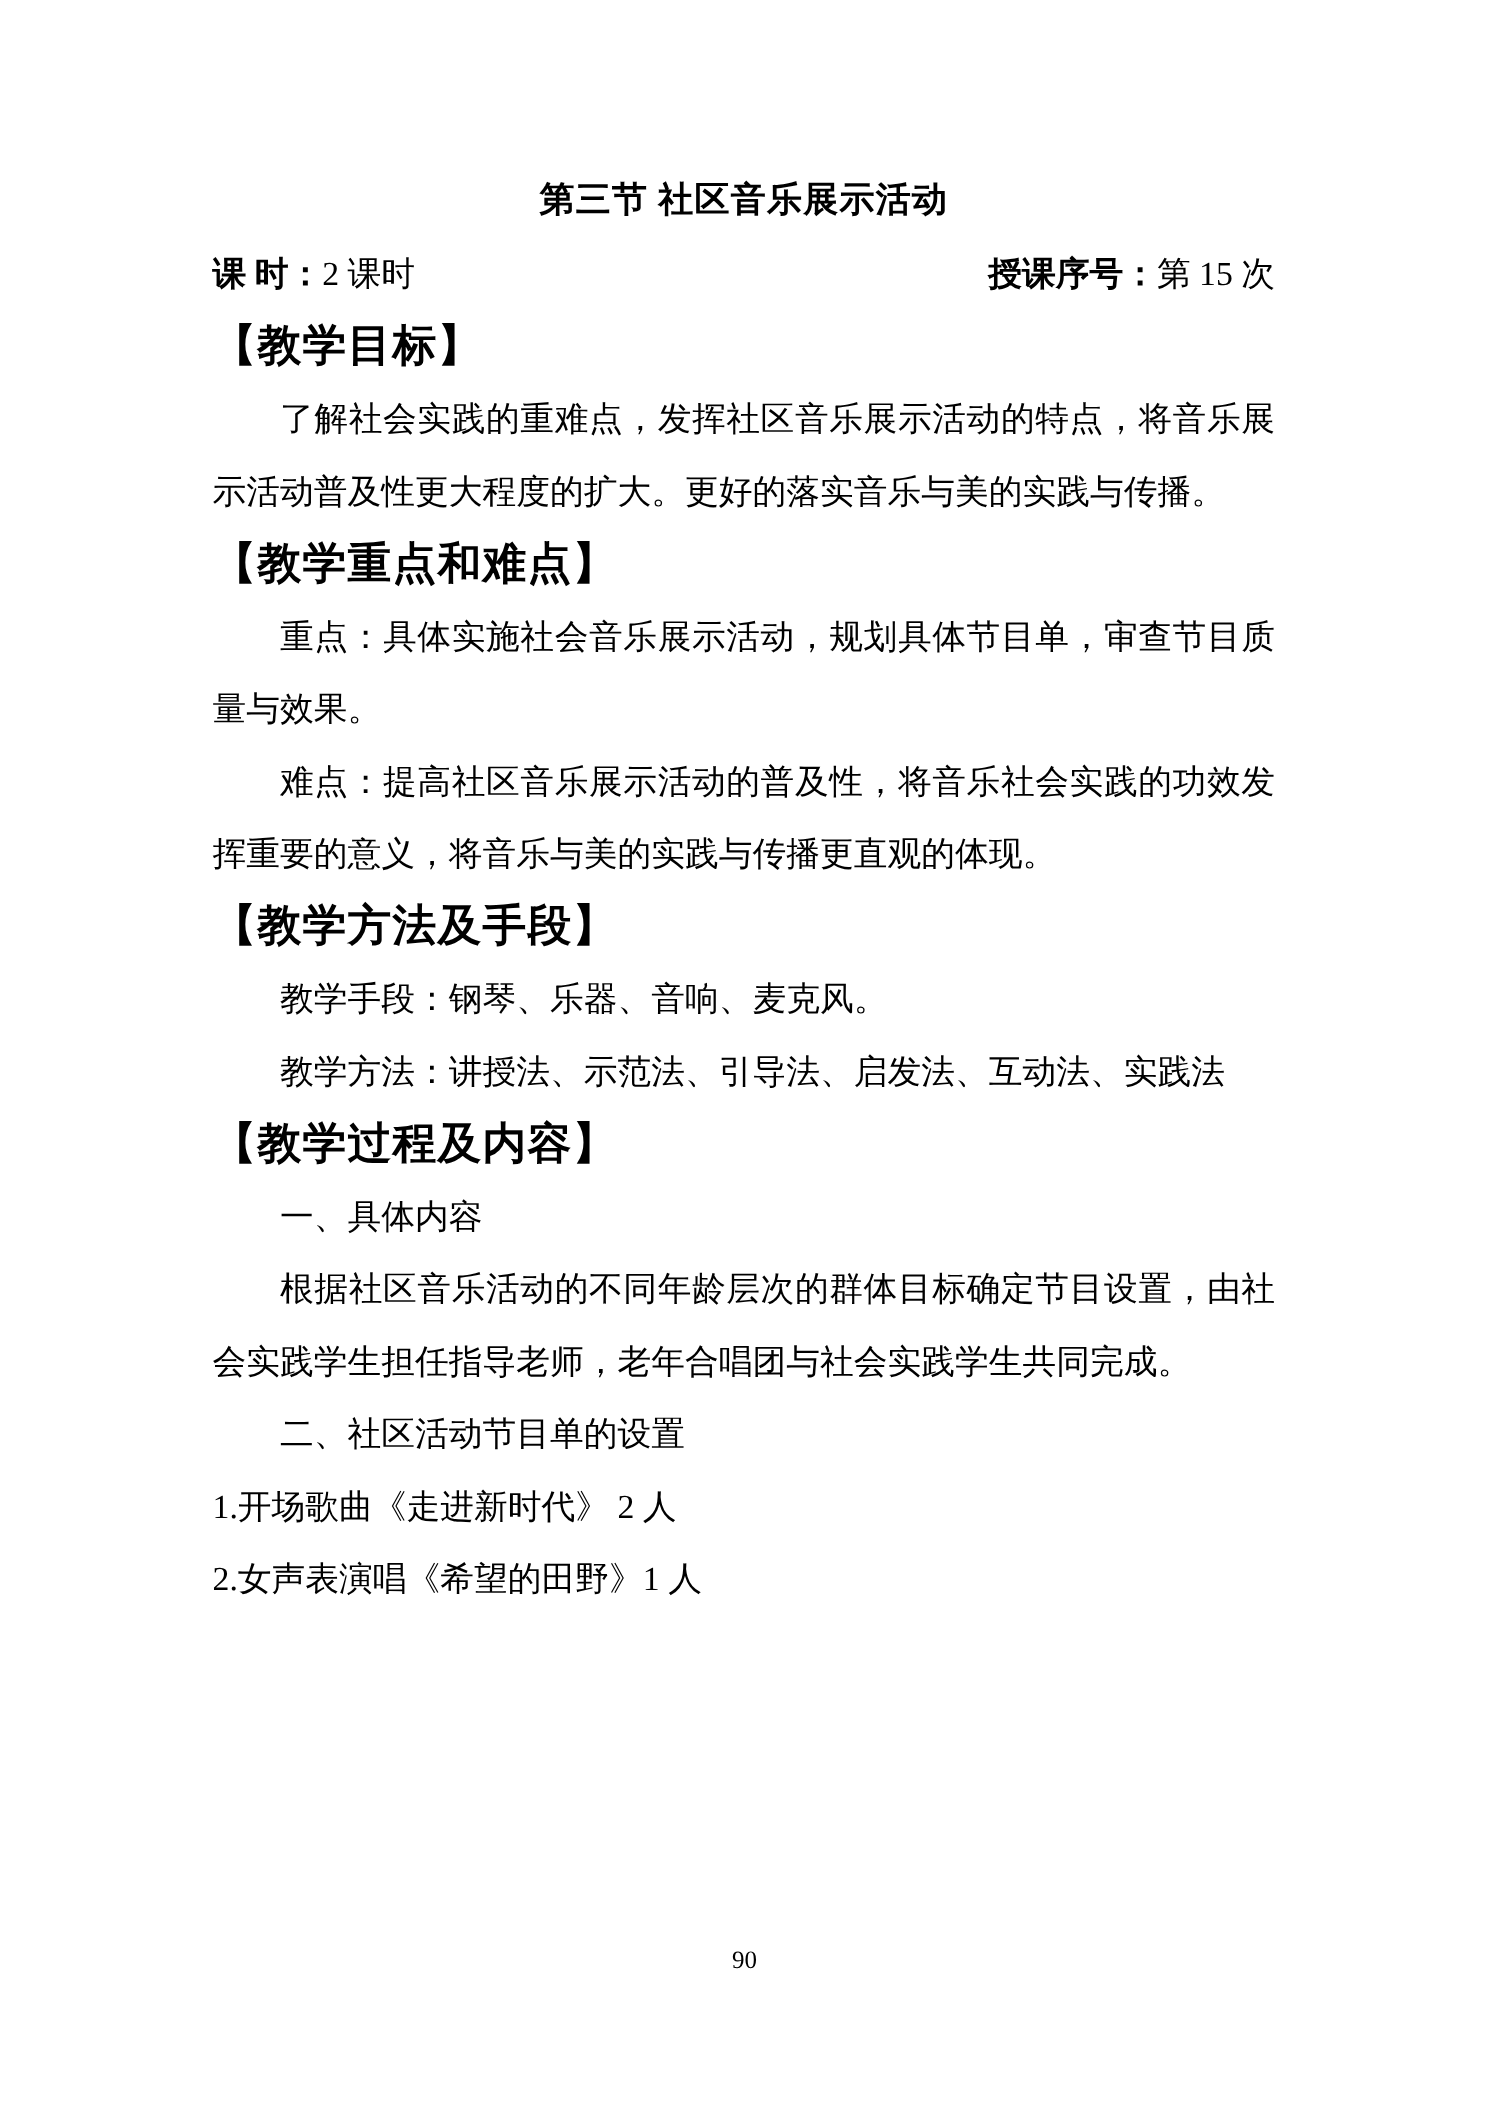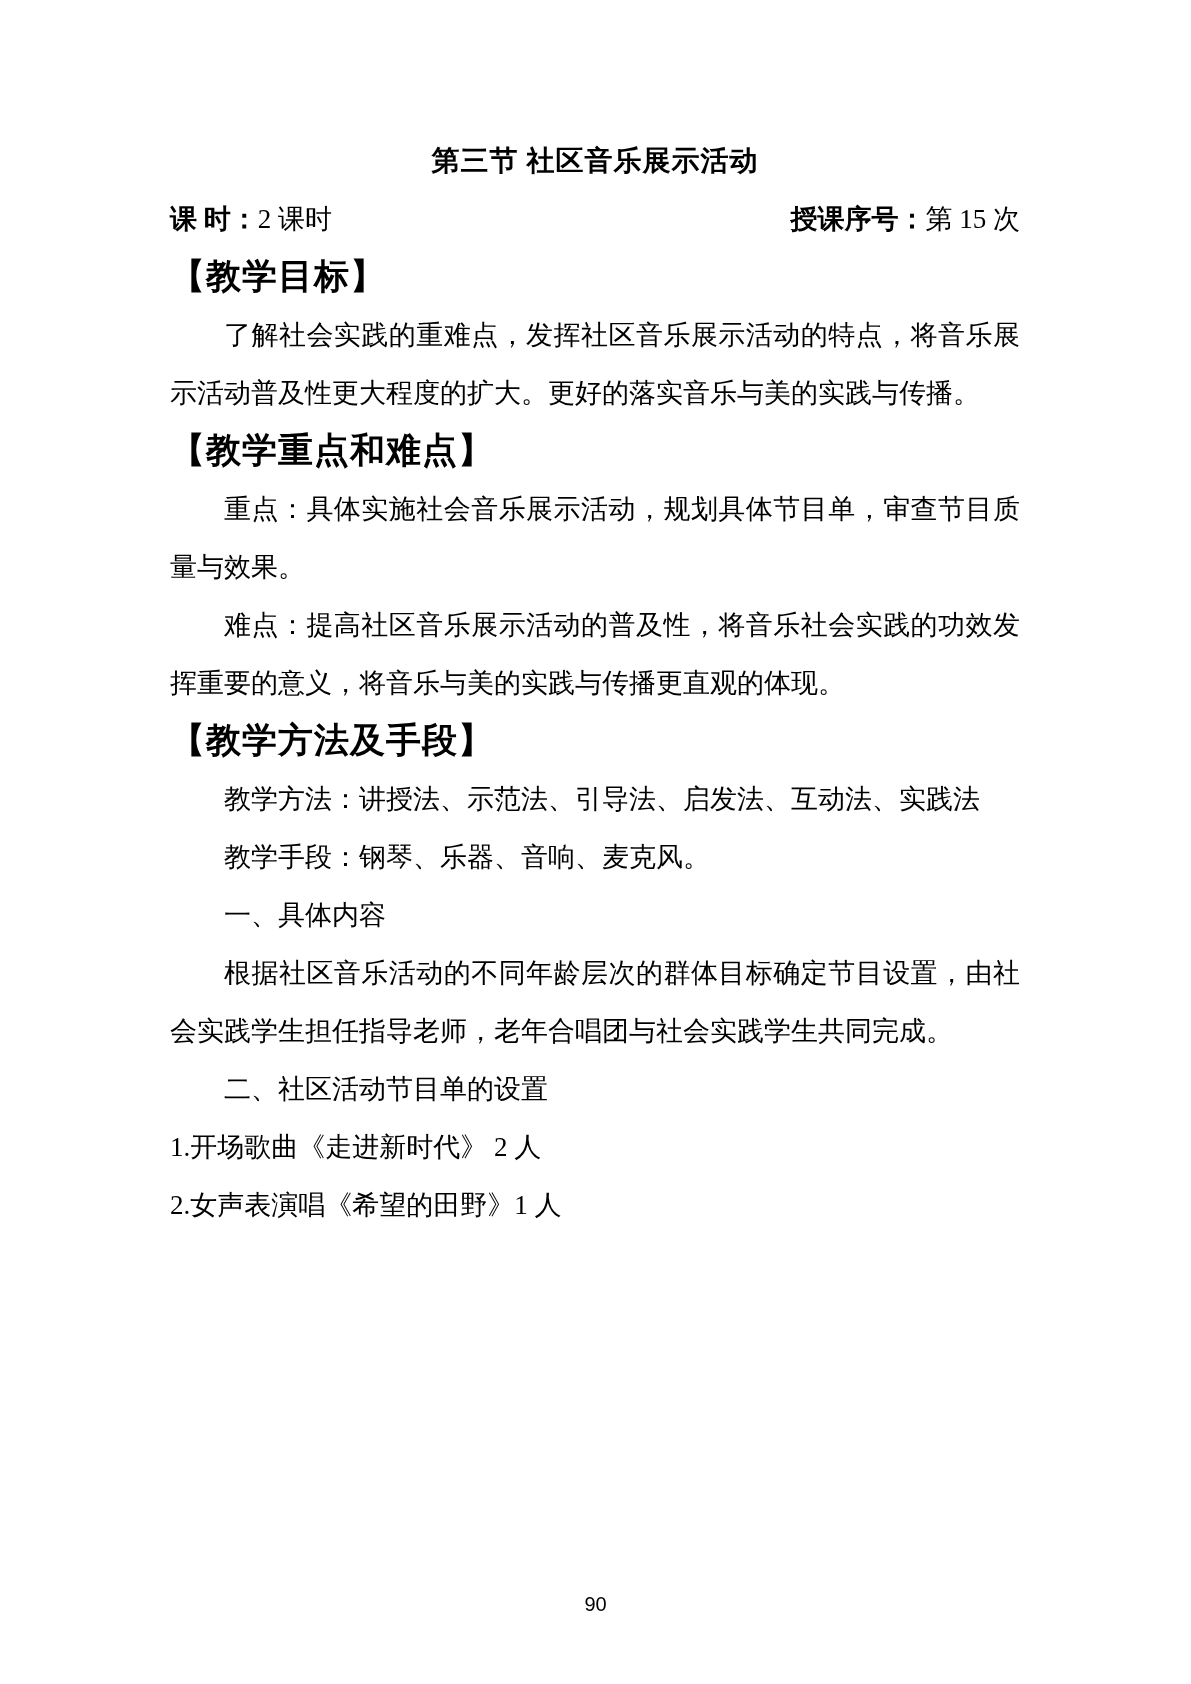--- a/index.html
+++ b/index.html
@@ -75,25 +75,24 @@
     line-height: 58px;
     text-align: center;
   }
 
   .page-number {
     position: absolute;
     top: 1556px;
     left: 0;
     width: 1191px;
     text-align: center;
-    font-family: Liberation Sans, sans-serif;
+    font-family: Liberation Serif, serif;
     font-size: 20px;
     line-height: 24px;
     color: #000000;
-    margin-top: 36px;
   }
 </style>
 </head>
 <body>
 
 <div class="page">
 
   <h1 class="doc-title">第三节 社区音乐展示活动</h1>
 
   <div class="meta-row">
@@ -106,23 +105,24 @@
   </div>
 
   <h2 class="sec-heading">【教学目标】</h2>
   <p class="para">了解社会实践的重难点，发挥社区音乐展示活动的特点，将音乐展示活动普及性更大程度的扩大。更好的落实音乐与美的实践与传播。</p>
 
   <h2 class="sec-heading">【教学重点和难点】</h2>
   <p class="para">重点：具体实施社会音乐展示活动，规划具体节目单，审查节目质量与效果。</p>
   <p class="para">难点：提高社区音乐展示活动的普及性，将音乐社会实践的功效发挥重要的意义，将音乐与美的实践与传播更直观的体现。</p>
 
   <h2 class="sec-heading">【教学方法及手段】</h2>
+  <p class="para">教学手段：钢琴、乐器、音响、麦克风。</p>
   <p class="para">教学方法：讲授法、示范法、引导法、启发法、互动法、实践法</p>
-  <p class="para">教学手段：钢琴、乐器、音响、麦克风。</p>
 
+  <h2 class="sec-heading">【教学过程及内容】</h2>
   <p class="para">一、具体内容</p>
   <p class="para">根据社区音乐活动的不同年龄层次的群体目标确定节目设置，由社会实践学生担任指导老师，老年合唱团与社会实践学生共同完成。</p>
   <p class="para">二、社区活动节目单的设置</p>
 
   <p class="para-flush">1.开场歌曲《走进新时代》 2 人</p>
   <p class="para-flush">2.女声表演唱《希望的田野》1 人</p>
 
 </div>
 
 <div class="page-number">90</div>

